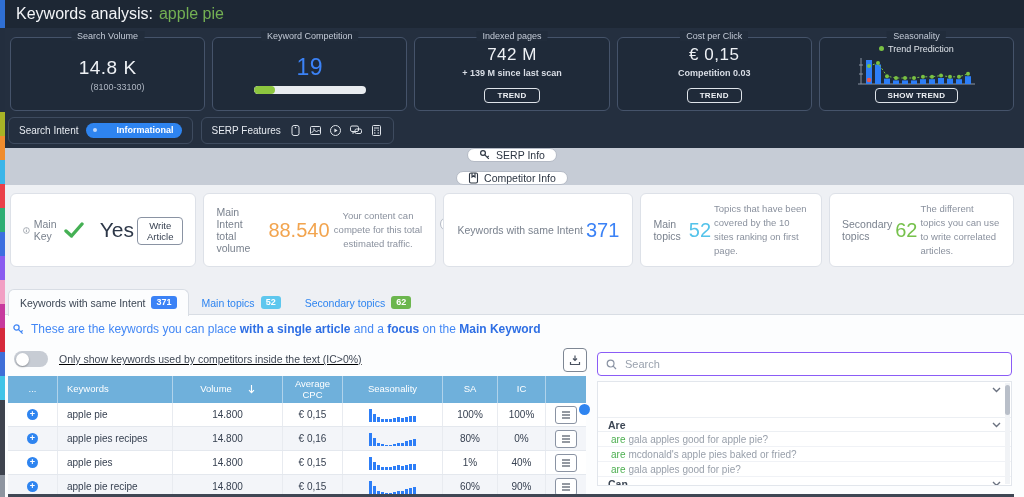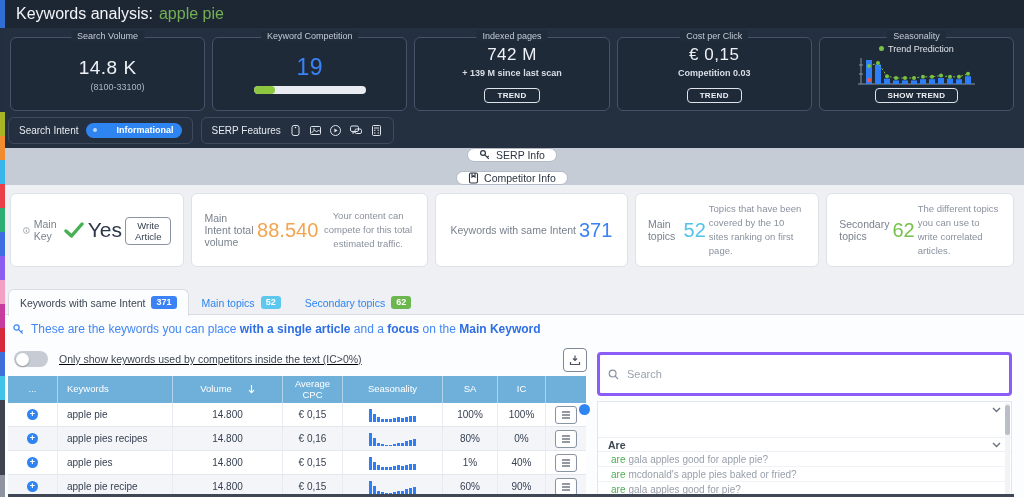--- a/index.html
+++ b/index.html
@@ -50,21 +50,21 @@
   .nav-pill.active{background:#2e84f0;border-color:#2e84f0;color:#fff;}
   .add-kw-btn{margin-left:auto;background:#3d4656;color:#fff;font-size:10px;border:none;
     border-radius:4px;padding:5px 11px;cursor:pointer;font-family:"Liberation Sans",sans-serif;}
   
   .summary-row{position:absolute;top:193px;left:10px;right:10px;height:74px;display:flex;gap:7px;}
   .sum-card{background:#fff;border:1px solid #dde1e8;border-radius:6px;box-sizing:border-box;
     display:flex;justify-content:center;align-items:center;gap:3px;padding:6px 12px;}
   .sum-label{font-size:10.5px;color:#7a828e;display:flex;align-items:center;gap:4px;}
   .sum-value{font-size:20px;font-weight:500;}
   .sum-desc{font-size:9.5px;color:#8a919e;line-height:1.45;width:100%;}
-  .yes-row{display:flex;align-items:center;gap:4px;}
+  .yes-row{display:flex;align-items:center;gap:16px;}
   .yes-text{font-size:21px;color:#2d3748;font-weight:400;}
   .write-article-btn{border:1px solid #8a93a3;border-radius:4px;background:#fff;color:#374151;
     font-size:9.5px;padding:2px 9px;cursor:pointer;margin-top:1px;font-family:"Liberation Sans",sans-serif;}
   
   .content-panel{position:absolute;top:314px;left:0;width:1024px;height:183px;background:#fcfdfe;
     border-top:1px solid #d8dde4;}
   .ctabs{position:absolute;top:288px;left:8px;height:27px;display:flex;align-items:flex-end;gap:2px;z-index:5;}
   .ctab{display:flex;align-items:center;gap:6px;padding:6px 11px;font-size:10.5px;color:#2e84f0;cursor:pointer;}
   .ctab.active{background:#fcfdfe;border:1px solid #d8dde4;border-bottom:none;border-radius:6px 6px 0 0;
     color:#3c4654;margin-bottom:-1px;padding-bottom:7px;}
@@ -97,22 +97,22 @@
     display:flex;align-items:center;justify-content:center;cursor:pointer;line-height:1;font-weight:700;}
   .menu-btn{width:20px;height:16px;border:1px solid #8a93a3;border-radius:3px;background:#fff;
     display:flex;align-items:center;justify-content:center;cursor:pointer;}
   .sparkline{display:flex;align-items:flex-end;gap:1px;height:15px;}
   .sparkline b{width:3px;background:#2d7ef7;display:block;}
   .tbl-scroll-dot{position:absolute;top:404px;left:579px;width:11px;height:11px;border-radius:50%;
     background:#2e84f0;z-index:6;cursor:pointer;}
   
   .faq{position:absolute;top:345px;left:597px;width:415px;z-index:4;}
   .faq-title{color:#f58233;font-size:13px;font-weight:700;}
-  .faq-search{margin-top:7px;height:22px;border:3px solid #8b5cf6;border-radius:4px;background:#fff;
-    display:flex;align-items:center;gap:6px;padding:8px 8px;}
+  .faq-search{margin-top:7px;height:22px;border:1px solid #8b5cf6;border-radius:4px;background:#fff;
+    display:flex;align-items:center;gap:6px;padding:0 8px;}
   .faq-search input{border:none;outline:none;font-size:11px;flex:1;color:#3f4754;background:transparent;
     font-family:"Liberation Sans",sans-serif;}
   .faq-search input::placeholder{color:#9aa2ae;}
   .faq-list{margin-top:5px;background:#fff;border:1px solid #e2e6ec;position:relative;height:103px;overflow:hidden;}
   .faq-row{display:flex;align-items:center;justify-content:space-between;padding:0 10px;box-sizing:border-box;cursor:pointer;}
   .faq-empty{height:36px;align-items:flex-start;padding-top:5px;border-bottom:1px solid #eceff3;}
   .faq-group{height:14px;font-size:10.5px;font-weight:700;color:#3c4654;border-bottom:1px solid #eceff3;padding-top:2px;padding-bottom:2px;}
   .faq-q{height:15px;font-size:10px;border-bottom:1px solid #f0f2f6;padding-left:13px;justify-content:flex-start;gap:3px;}
   .faq-q .hl{color:#4caf50;}
   .faq-q .rest{color:#99a0ab;}

